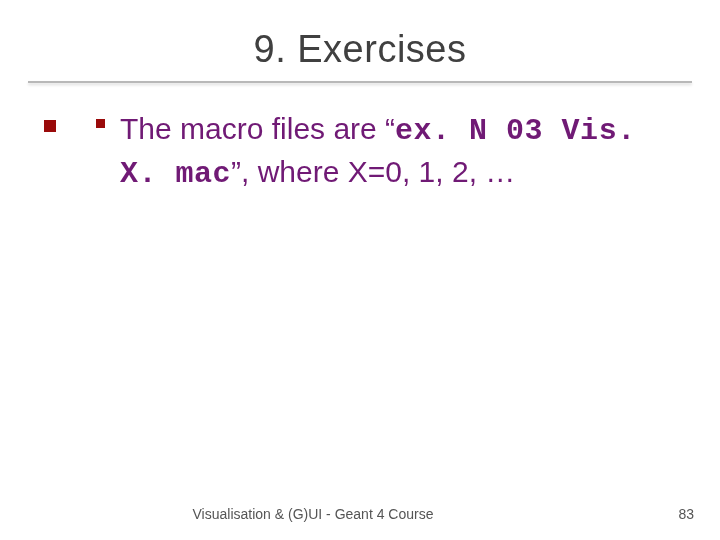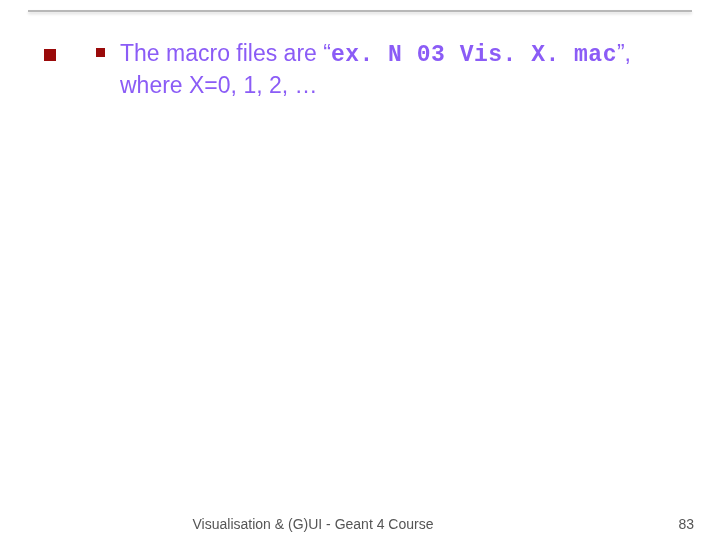--- a/index.html
+++ b/index.html
@@ -59,23 +59,23 @@
     background: #9a0a0a;
   }
   ul.lvl2 {
     list-style: none;
     margin: 8px 0 0 0;
     padding: 0 0 0 20px;
   }
   ul.lvl2 > li {
     position: relative;
     padding-left: 26px;
-    font-size: 23px;
+    font-size: 30px;
     line-height: 1.32;
-    color: #8b5cf6;
+    color: #701a75;
     margin-bottom: 6px;
   }
   ul.lvl2 > li::before {
     content: "";
     position: absolute;
     left: 2px;
     top: 10px;
     width: 9px;
     height: 9px;
     background: #9a0a0a;
@@ -100,20 +100,21 @@
     right: 26px;
     font-size: 14px;
     color: #555;
   }
 </style>
 </head>
 <body>
 
 <div class="slide">
 
+  <div class="title">9. Exercises</div>
   <div class="rule"></div>
 
   <div class="body">
     <ul class="lvl1">
       <li>
         <ul class="lvl2">
           <li>
             <span>The macro files are “</span><span class="mono">ex. N 03 Vis. X. mac</span><span>”, where   X=0, 1, 2, …</span>
           </li>
         </ul>

